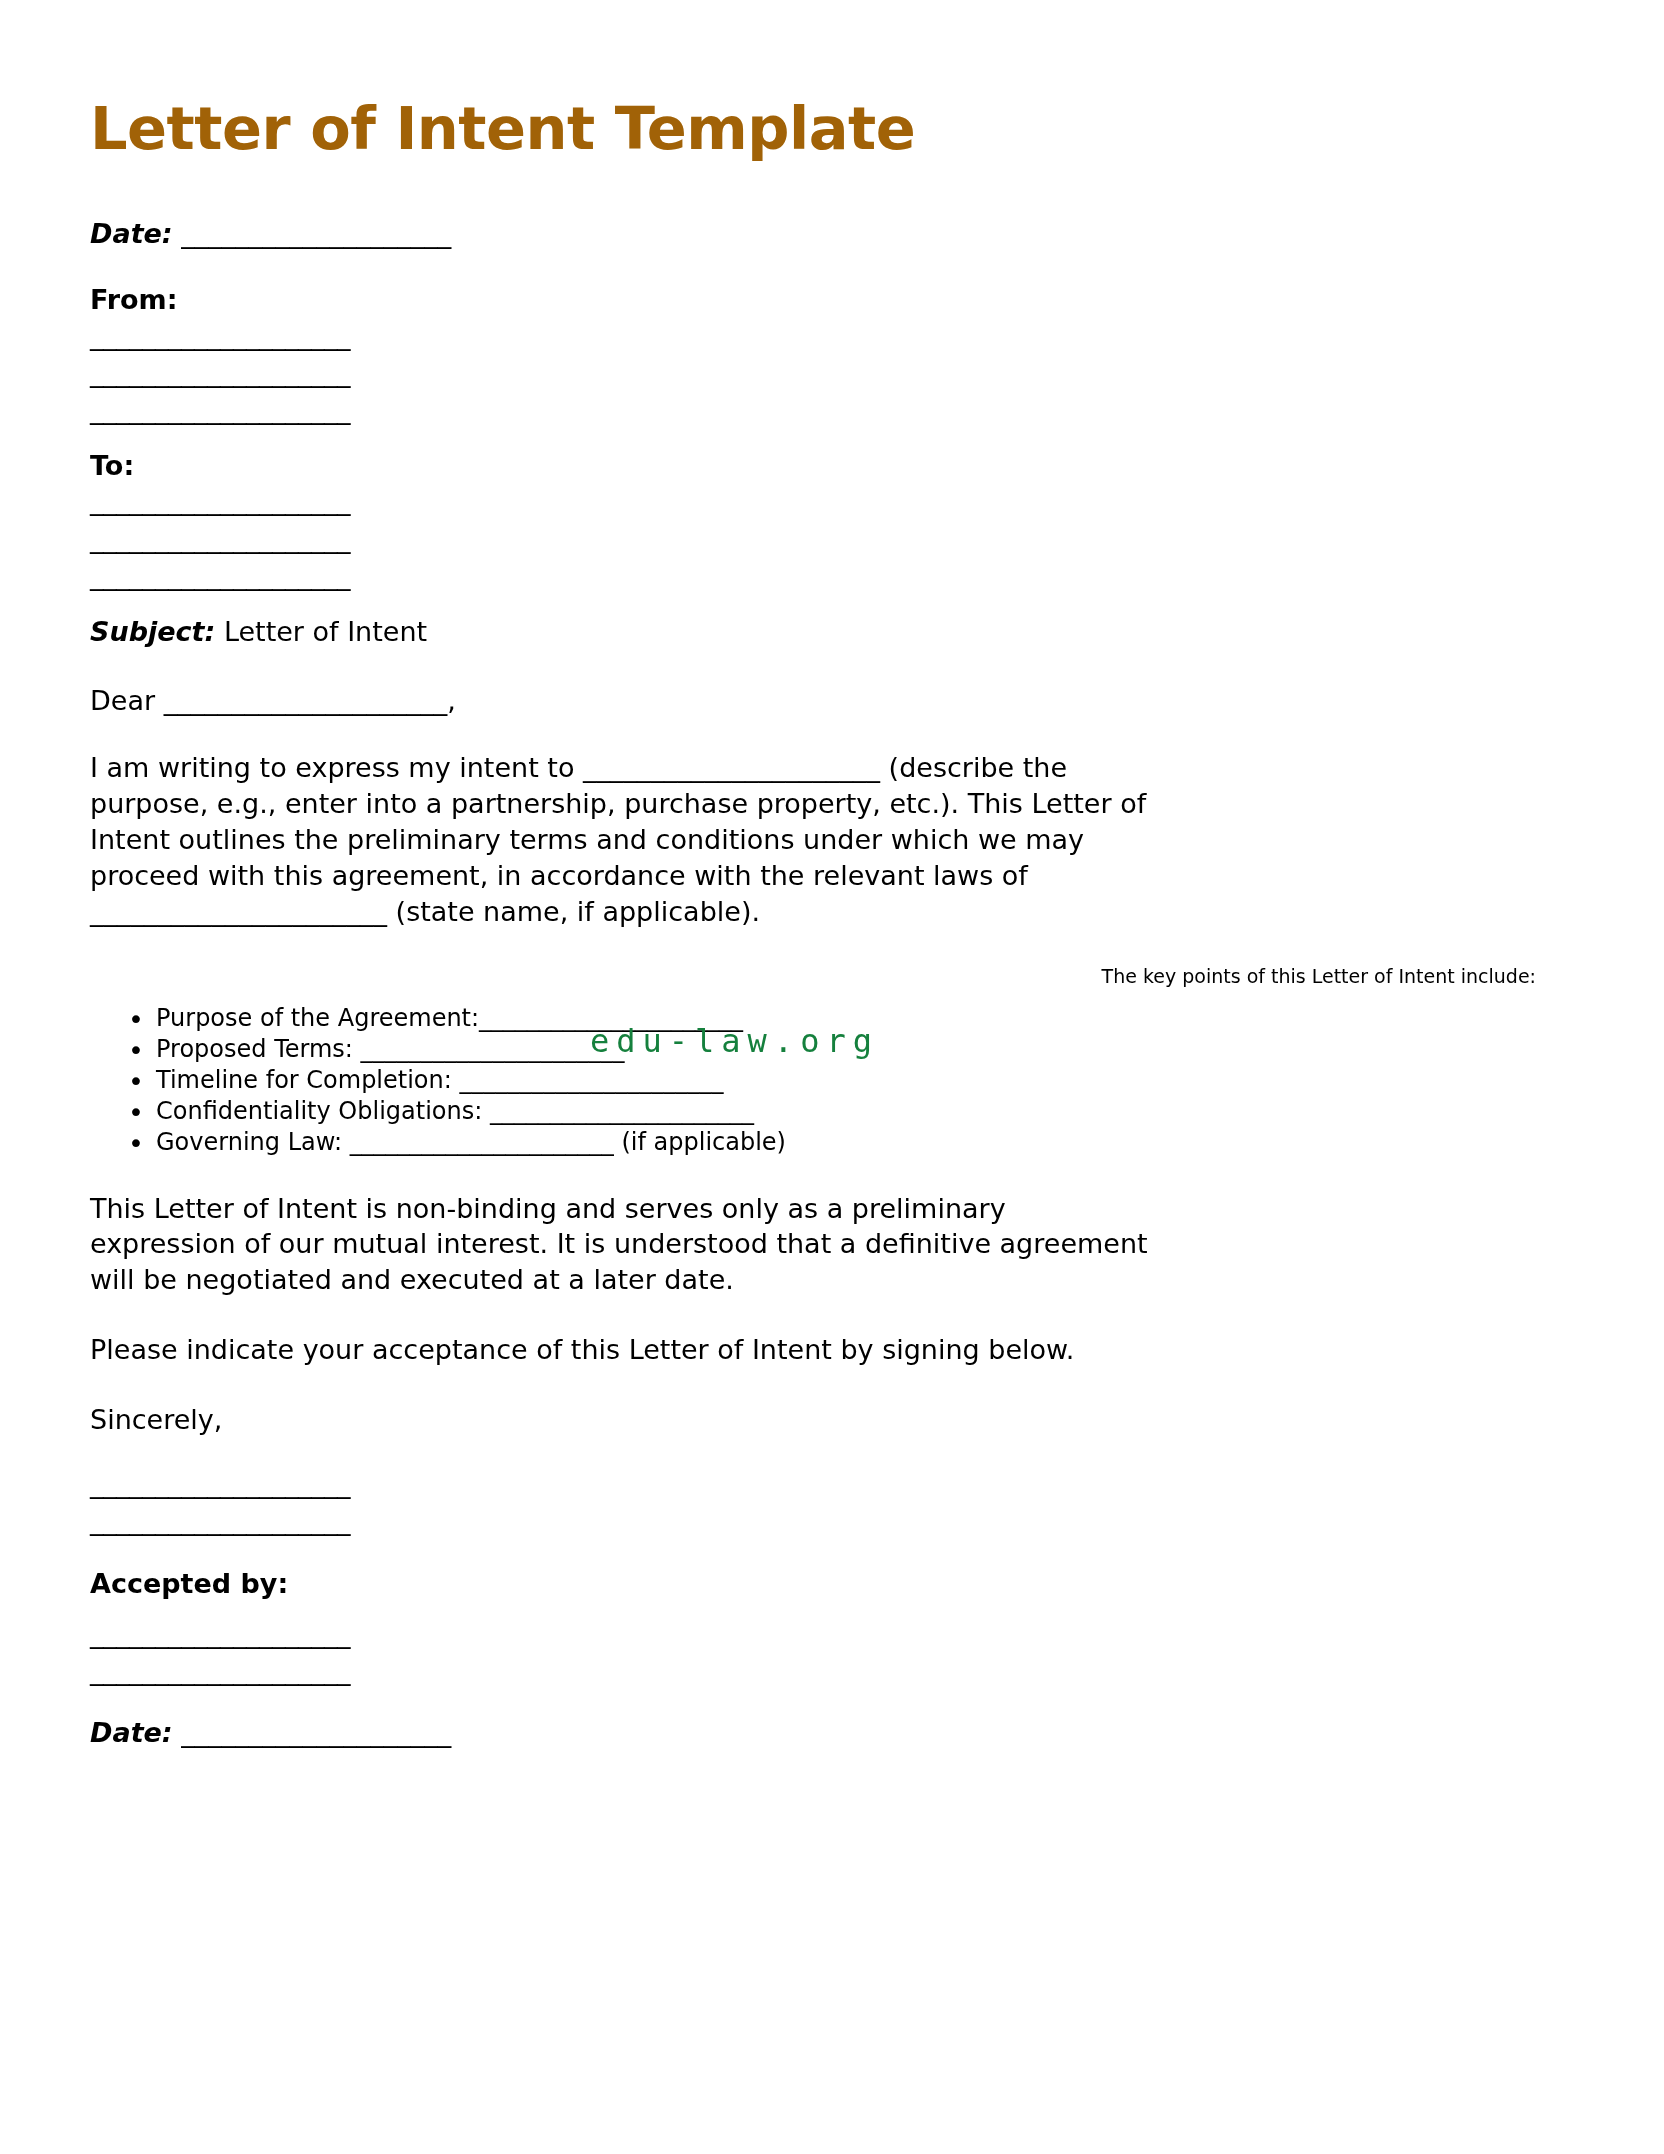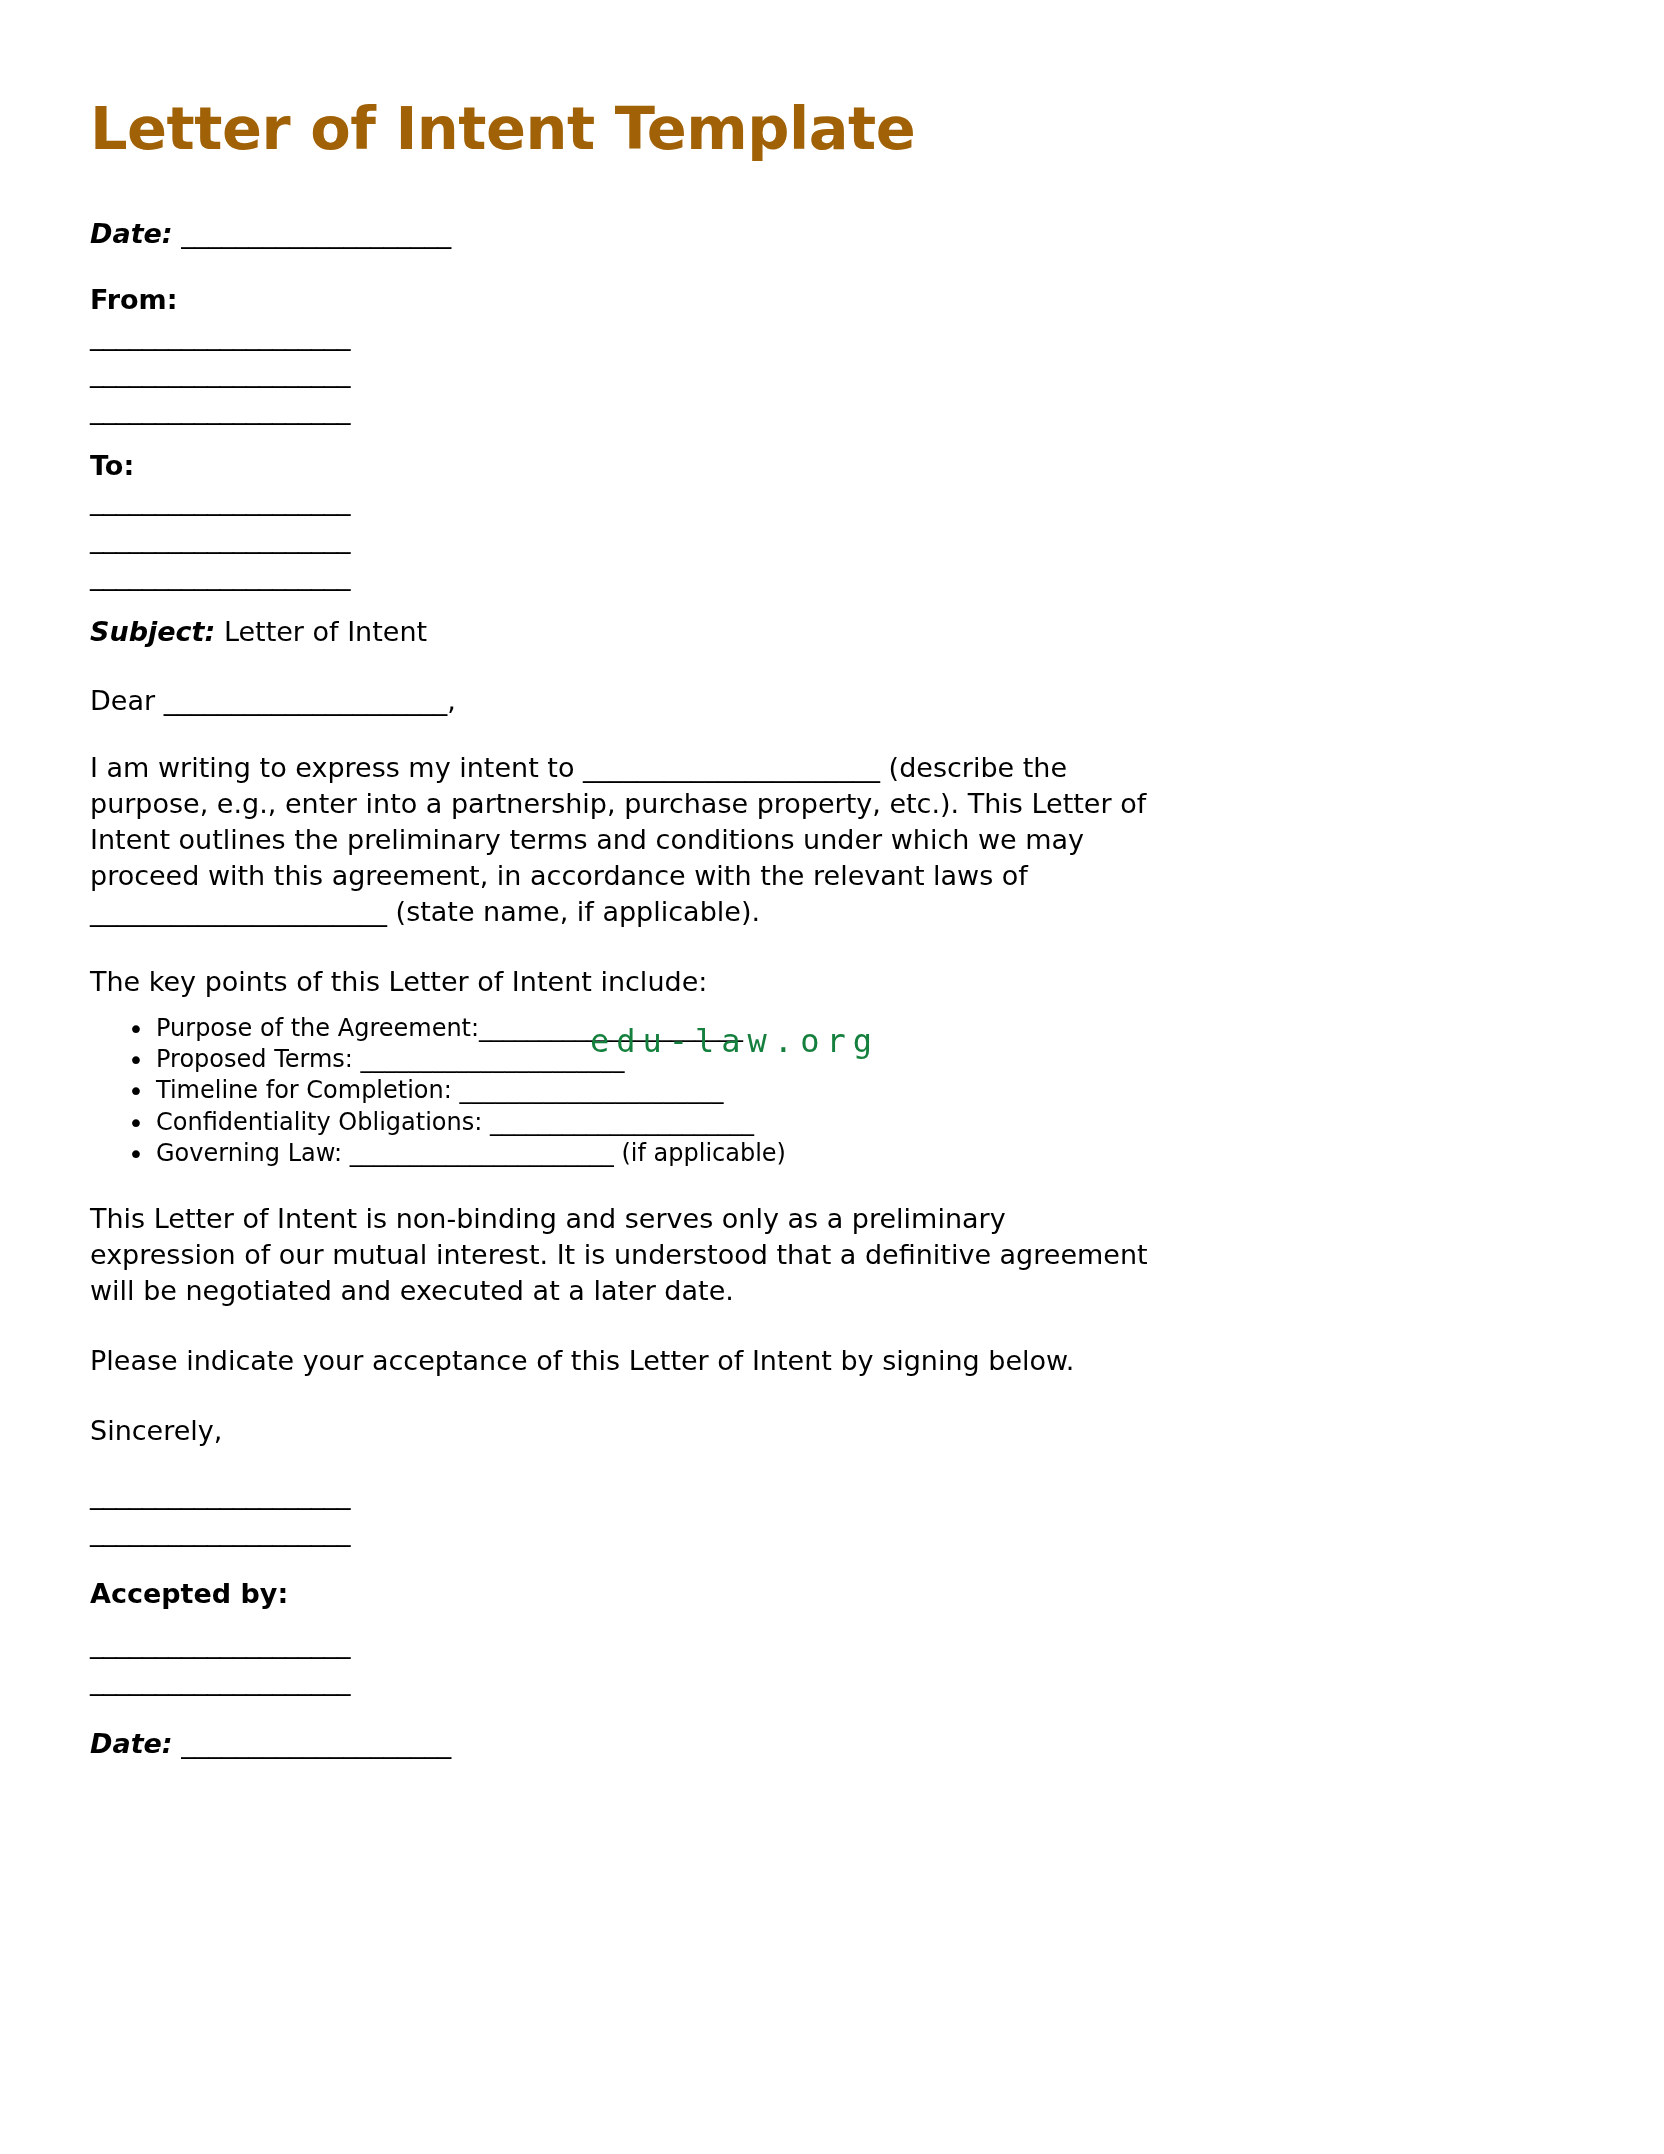--- a/index.html
+++ b/index.html
@@ -86,23 +86,24 @@
   }
 
   .intro-para {
     font-size: 27px;
     line-height: 1.33;
     margin: 0 0 34px 0;
     max-width: 1070px;
   }
 
   .lead-in {
-    font-size: 27px;
+    font-size: 19px;
     line-height: 1.3;
     margin: 0 0 14px 0;
+    text-align: right;
   }
 
   ul.key-points {
     list-style: none;
     margin: 0 0 32px 0;
     padding: 0 0 0 38px;
   }
   ul.key-points li {
     font-size: 24px;
     line-height: 1.30;

